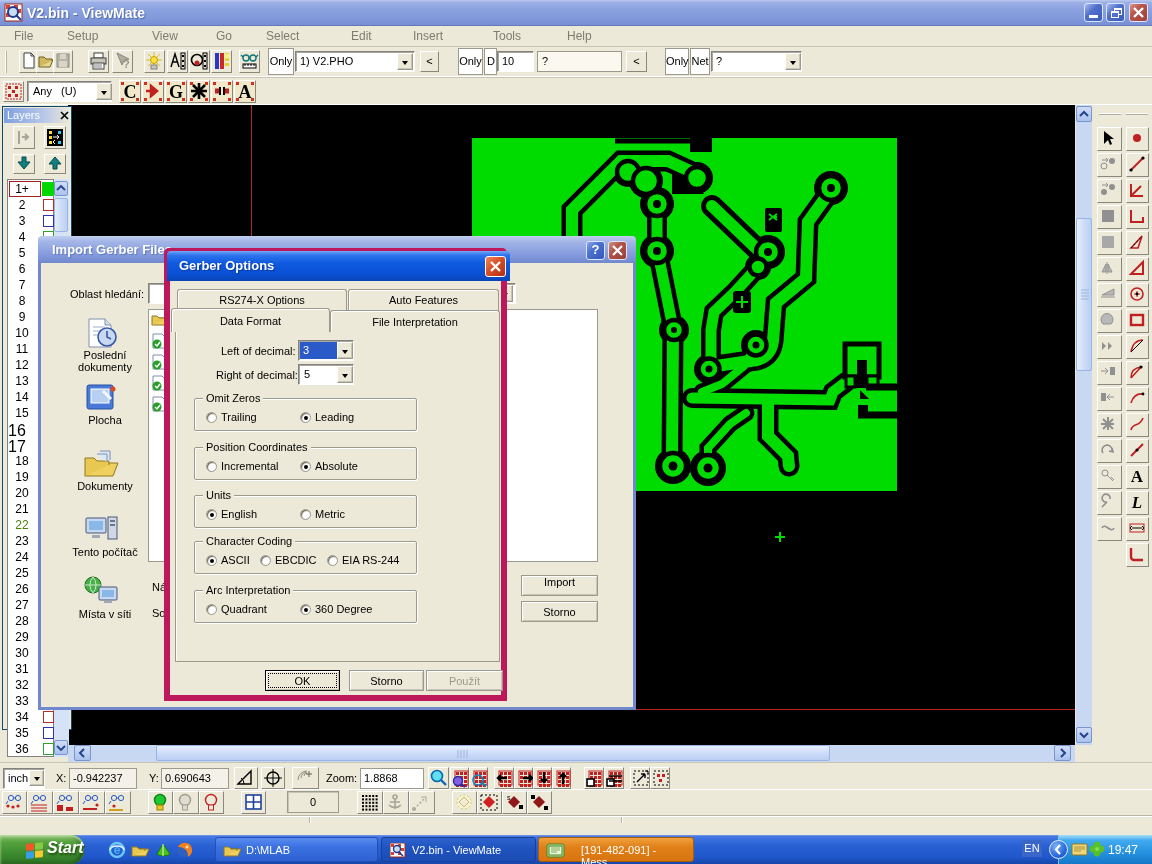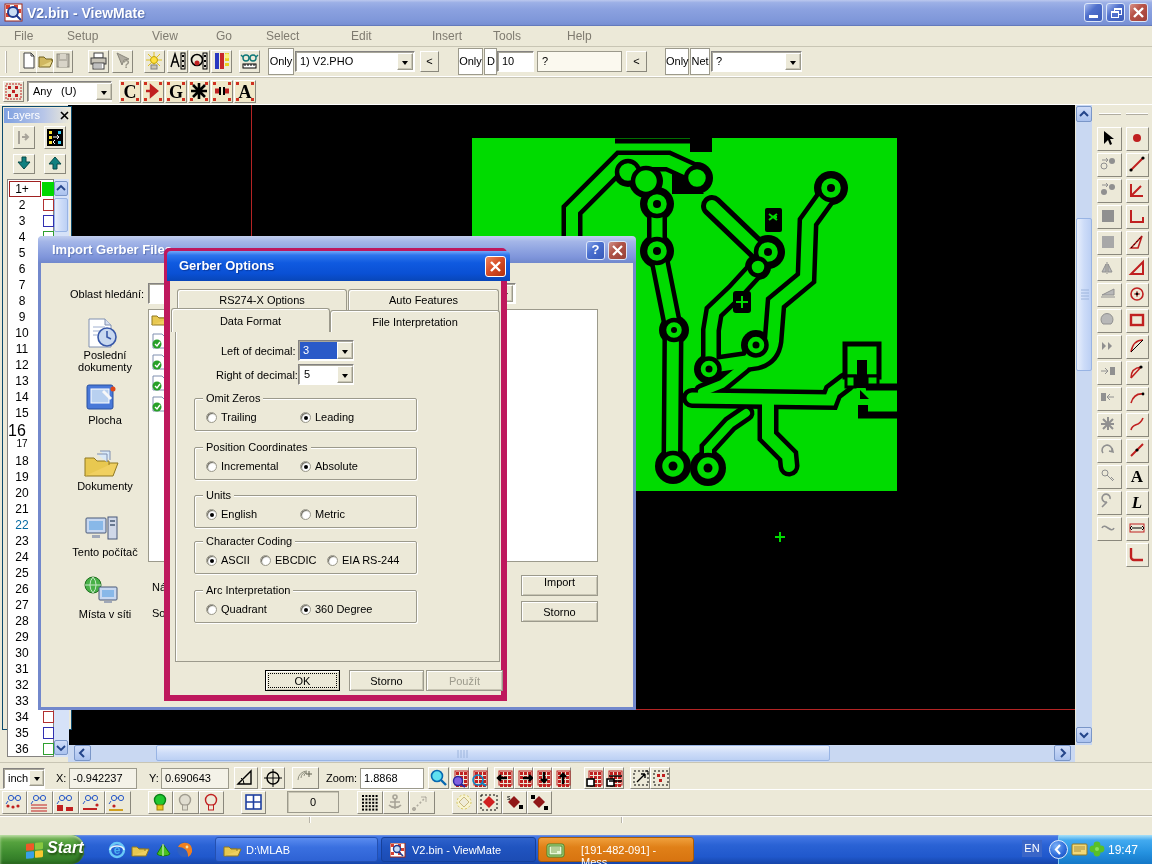--- a/index.html
+++ b/index.html
@@ -54,21 +54,21 @@
     </div>
 </div>
 
 <div class="abs" style="left:0;top:26px;width:1152px;height:20px;background:#ECE9D8;color:#7f7b70;font-size:12px">
  <span class="abs" style="left:14px;top:3px">File</span>
  <span class="abs" style="left:67px;top:3px">Setup</span>
  <span class="abs" style="left:152px;top:3px">View</span>
  <span class="abs" style="left:216px;top:3px">Go</span>
  <span class="abs" style="left:266px;top:3px">Select</span>
  <span class="abs" style="left:351px;top:3px">Edit</span>
- <span class="abs" style="left:432px;top:3px">Insert</span>
+ <span class="abs" style="left:413px;top:3px">Insert</span>
  <span class="abs" style="left:493px;top:3px">Tools</span>
  <span class="abs" style="left:567px;top:3px">Help</span>
 </div>
 
 <div class="abs gline" style="left:0;top:46px;width:1152px;height:31px;background:#ECE9D8">
  <div class="abs" style="left:5px;top:4px;width:2px;height:22px;border-left:1px solid #fff;border-right:1px solid #b8b4a8"></div>
  <div class="tbtn" style="left:19px;top:3px;width:20px;height:23px">
       <svg width="18" height="20">
         <path d="M4,2 h7 l3,3 v12 h-10 z" fill="#fff" stroke="#404040"></path>
         <path d="M11,2 v3 h3" fill="none" stroke="#404040"></path>
@@ -406,26 +406,26 @@
       <span style="position:absolute;left:0;top:98px;width:28px;text-align:center;font-size:12px;color:#000">7</span>
       <span style="position:absolute;left:0;top:114px;width:28px;text-align:center;font-size:12px;color:#000">8</span>
       <span style="position:absolute;left:0;top:130px;width:28px;text-align:center;font-size:12px;color:#000">9</span>
       <span style="position:absolute;left:0;top:146px;width:28px;text-align:center;font-size:12px;color:#000">10</span>
       <span style="position:absolute;left:0;top:162px;width:28px;text-align:center;font-size:12px;color:#000">11</span>
       <span style="position:absolute;left:0;top:178px;width:28px;text-align:center;font-size:12px;color:#000">12</span>
       <span style="position:absolute;left:0;top:194px;width:28px;text-align:center;font-size:12px;color:#000">13</span>
       <span style="position:absolute;left:0;top:210px;width:28px;text-align:center;font-size:12px;color:#000">14</span>
       <span style="position:absolute;left:0;top:226px;width:28px;text-align:center;font-size:12px;color:#000">15</span>
       <span style="position:absolute;left:0;top:242px;width:28px;font-size:16px;color:#000">16</span>
-      <span style="position:absolute;left:0;top:258px;width:28px;text-align:center;font-size:10px;color:#000">17</span>
+      <span style="position:absolute;left:0;top:258px;width:28px;font-size:16px;color:#000">17</span>
       <span style="position:absolute;left:0;top:274px;width:28px;text-align:center;font-size:12px;color:#000">18</span>
       <span style="position:absolute;left:0;top:290px;width:28px;text-align:center;font-size:12px;color:#000">19</span>
       <span style="position:absolute;left:0;top:306px;width:28px;text-align:center;font-size:12px;color:#000">20</span>
       <span style="position:absolute;left:0;top:322px;width:28px;text-align:center;font-size:12px;color:#000">21</span>
-      <span style="position:absolute;left:0;top:338px;width:28px;text-align:center;font-size:12px;color:#0369a1">22</span>
+      <span style="position:absolute;left:0;top:338px;width:28px;text-align:center;font-size:12px;color:#4d7c0f">22</span>
       <span style="position:absolute;left:0;top:354px;width:28px;text-align:center;font-size:12px;color:#000">23</span>
       <span style="position:absolute;left:0;top:370px;width:28px;text-align:center;font-size:12px;color:#000">24</span>
       <span style="position:absolute;left:0;top:386px;width:28px;text-align:center;font-size:12px;color:#000">25</span>
       <span style="position:absolute;left:0;top:402px;width:28px;text-align:center;font-size:12px;color:#000">26</span>
       <span style="position:absolute;left:0;top:418px;width:28px;text-align:center;font-size:12px;color:#000">27</span>
       <span style="position:absolute;left:0;top:434px;width:28px;text-align:center;font-size:12px;color:#000">28</span>
       <span style="position:absolute;left:0;top:450px;width:28px;text-align:center;font-size:12px;color:#000">29</span>
       <span style="position:absolute;left:0;top:466px;width:28px;text-align:center;font-size:12px;color:#000">30</span>
       <span style="position:absolute;left:0;top:482px;width:28px;text-align:center;font-size:12px;color:#000">31</span>
       <span style="position:absolute;left:0;top:498px;width:28px;text-align:center;font-size:12px;color:#000">32</span>

